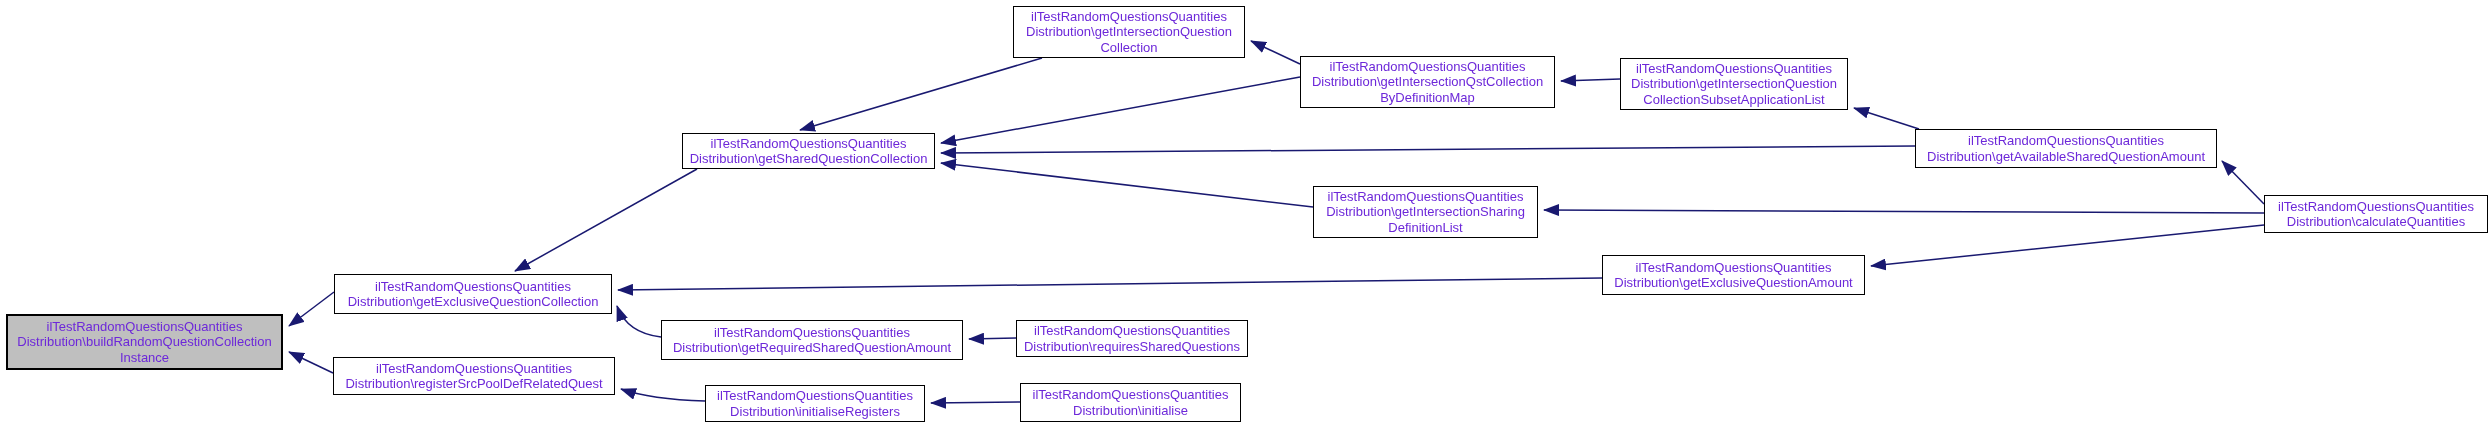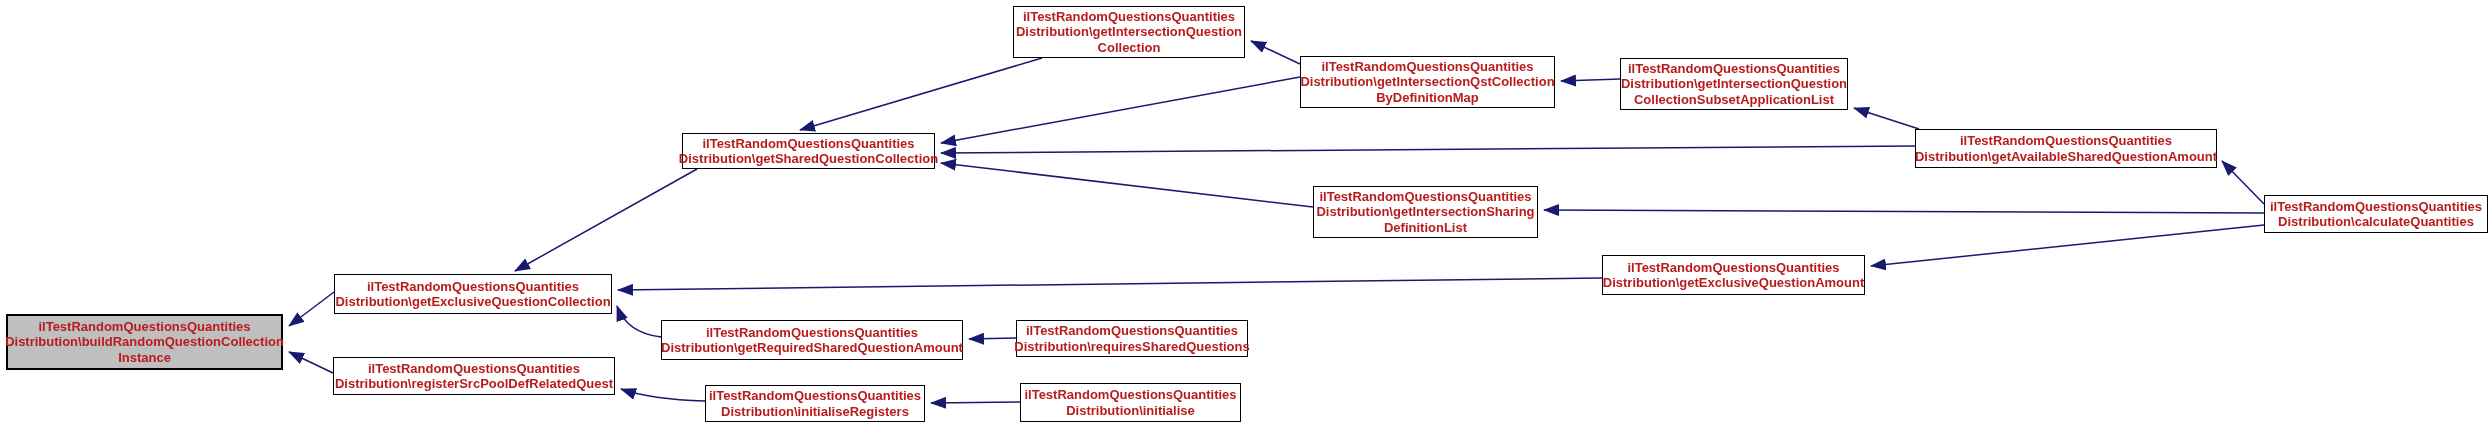--- a/index.html
+++ b/index.html
@@ -14,31 +14,30 @@
   #edges {
     position: absolute;
     left: 0; top: 0;
     width: 2491px; height: 430px;
   }
   .node {
     position: absolute;
     box-sizing: border-box;
     border: 1px solid #000000;
     background: #ffffff;
-    color: #b91c1c;
+    color: #6d28d9;
     font-size: 13px;
     line-height: 15.5px;
     display: flex;
     align-items: center;
     justify-content: center;
     text-align: center;
     white-space: pre-line;
     padding: 1px 14px;
     cursor: pointer;
-    font-weight: bold;
   }
   .node.root {
     background: #bfbfbf;
     border-width: 2px;
     cursor: default;
   }
   .edge {
     stroke: #191970;
     stroke-width: 1.5;
     fill: none;

